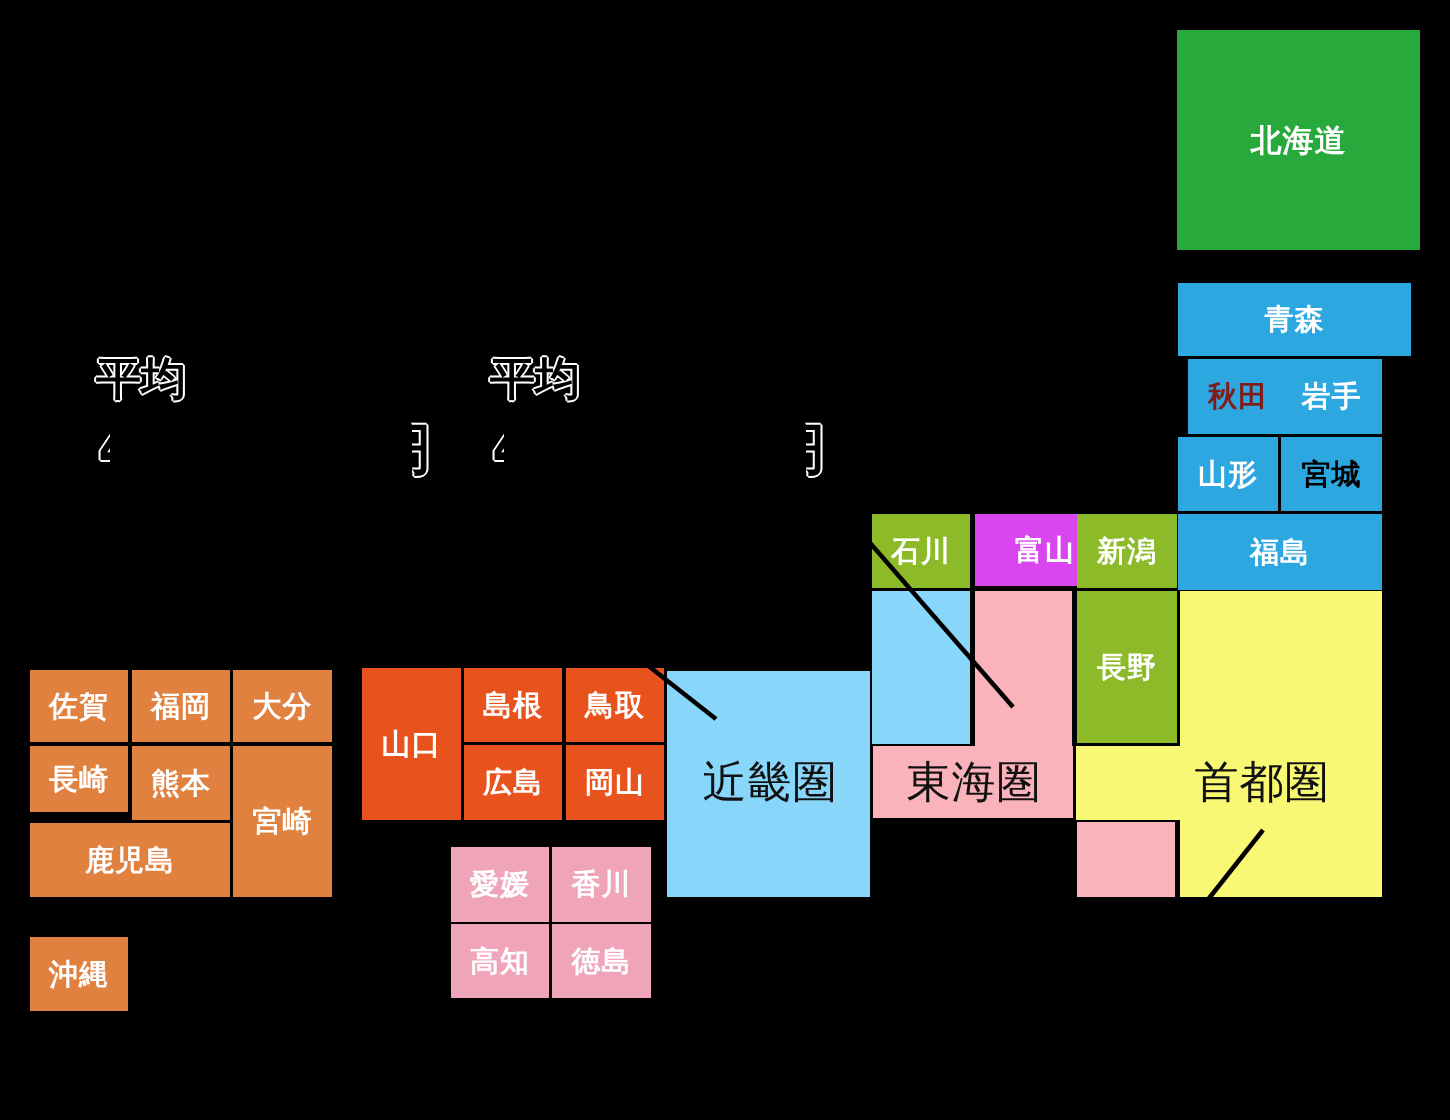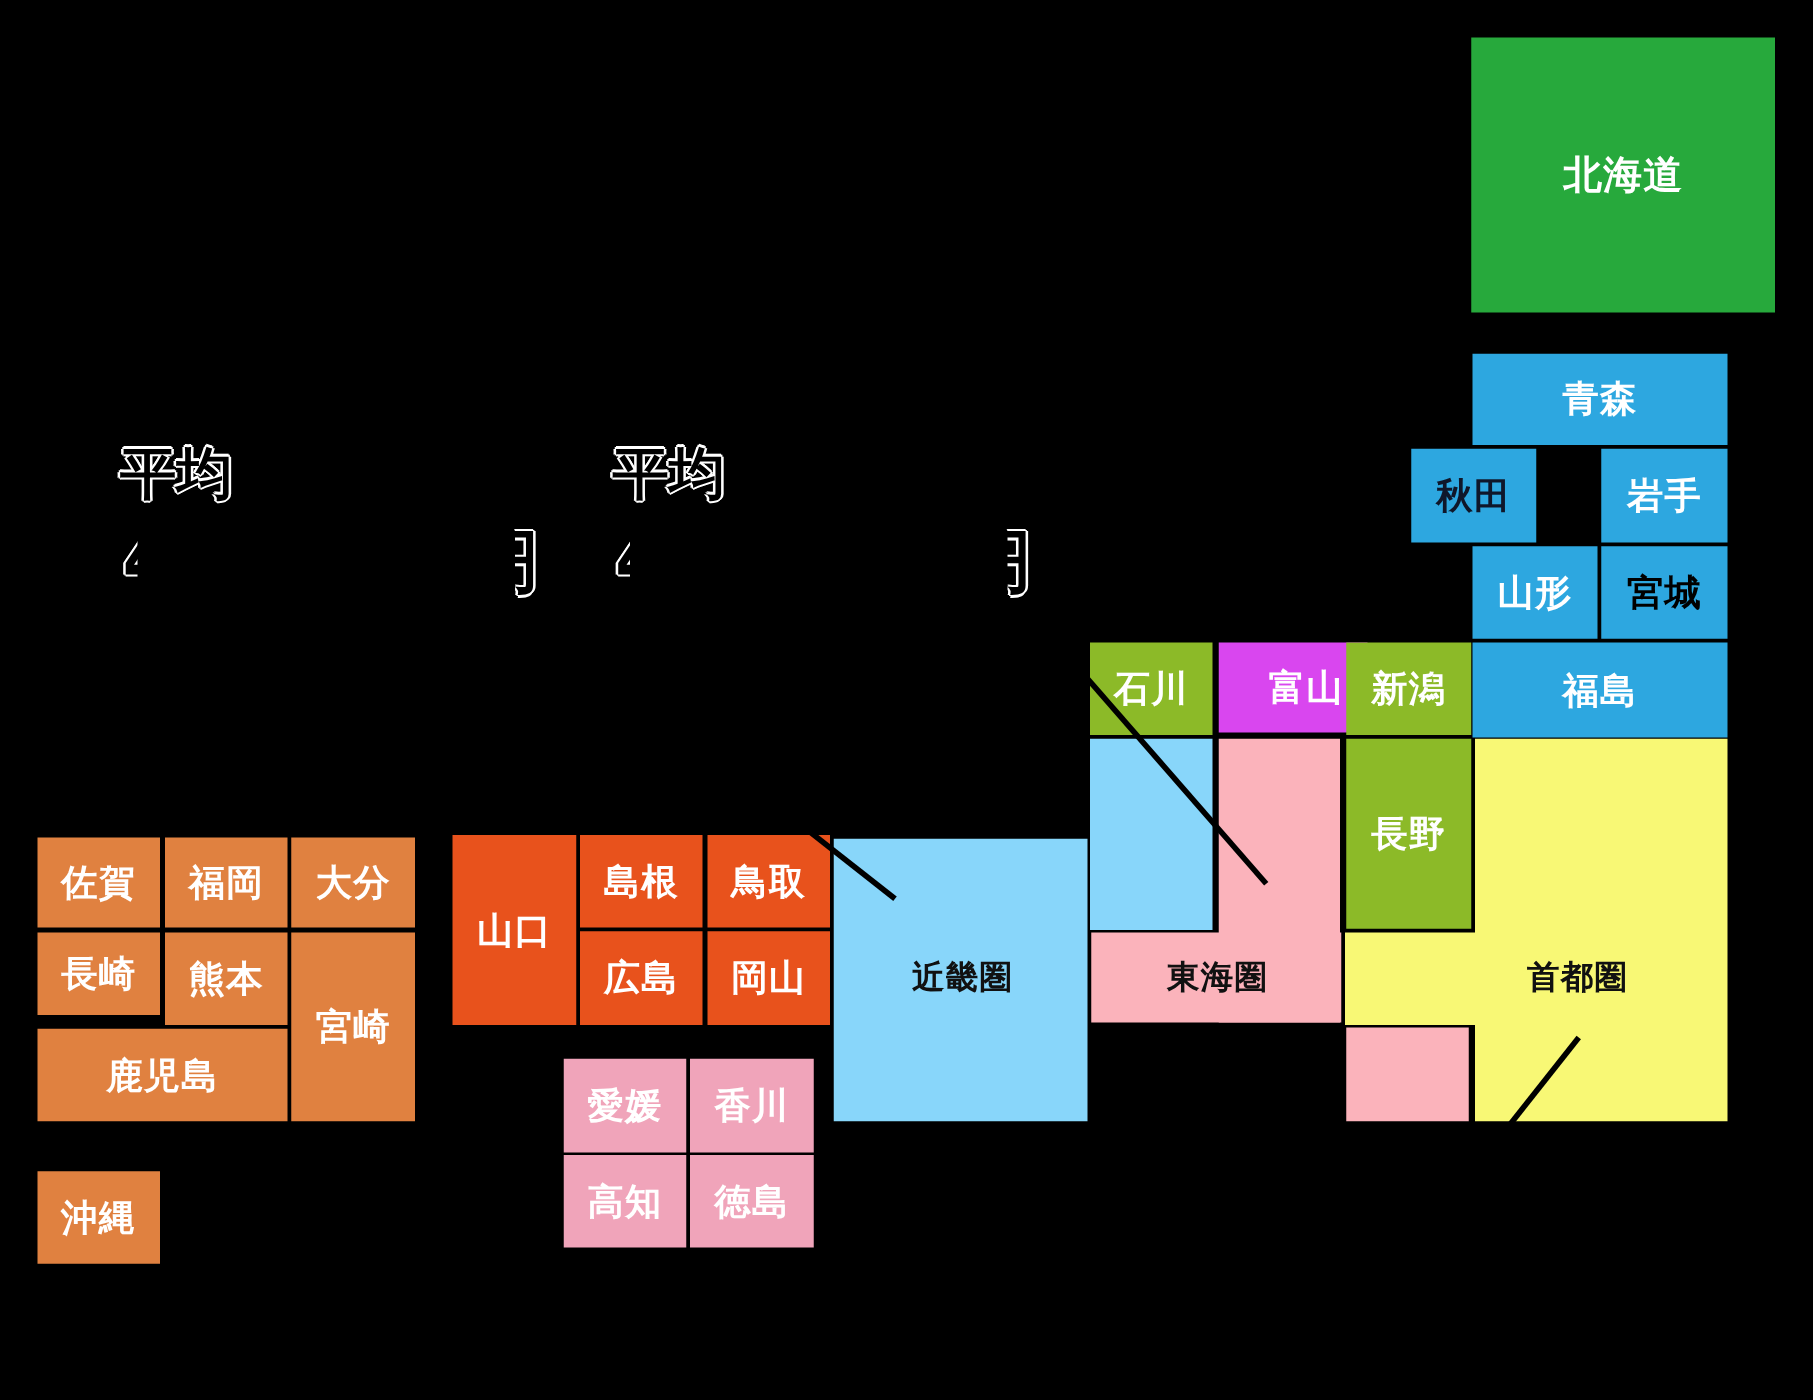--- a/index.html
+++ b/index.html
@@ -3,21 +3,21 @@
 <meta charset="utf-8">
 <style>
   html,body{margin:0;padding:0;background:#000;}
   #canvas{position:relative;width:1450px;height:1120px;background:#000;overflow:hidden;
           font-family:"DejaVu Sans","Liberation Sans",sans-serif;}
   .tile{position:absolute;display:flex;align-items:center;justify-content:center;
         color:#fff;font-weight:bold;font-size:29px;line-height:1;letter-spacing:1px;
         white-space:nowrap;}
   .tile.big-label{font-size:31px;}
   .region-label{position:absolute;transform:translate(-50%,-50%);color:#111;
-        font-size:26px;font-weight:700;line-height:1;white-space:nowrap;letter-spacing:1px;}
+        font-size:44px;font-weight:400;line-height:1;white-space:nowrap;letter-spacing:1px;}
   .redaction{position:absolute;background:#000;}
   .callout{position:absolute;color:#000;}
   .outlined{color:#000;
     text-shadow:-2px 0 #fff,2px 0 #fff,0 -2px #fff,0 2px #fff,
                 -1px -1px #fff,1px -1px #fff,-1px 1px #fff,1px 1px #fff;}
   .callout .avg-label{font-size:45px;font-weight:bold;line-height:1;}
   .amount-row{position:absolute;top:62px;left:0;height:64px;font-weight:bold;}
   .amount-prefix{position:absolute;left:2px;top:2px;font-size:57px;line-height:1;z-index:1;}
   .amount-mask{position:absolute;left:14px;top:2px;width:302px;height:60px;
                background:#000;border-radius:6px;z-index:3;}
@@ -34,22 +34,22 @@
       <div class="redaction" style="left: 107px; top: 487px; width: 911px; height: 27px;"></div>
       <div class="redaction" style="left: 30px; top: 513px; width: 840px; height: 152px;"></div>
       <div class="redaction" style="left: 1023px; top: 30px; width: 153px; height: 483px;"></div>
       <div class="redaction" style="left: 748px; top: 900px; width: 444px; height: 152px;"></div>
       <div class="redaction" style="left: 700px; top: 1000px; width: 48px; height: 52px;"></div>
       <div class="redaction" style="left: 130px; top: 937px; width: 50px; height: 74px;"></div>
     </div>
 
   <div id="map-layer">
       <div class="tile big-label" style="left: 1177px; top: 30px; width: 243px; height: 220px; background: rgb(39, 169, 60); color: rgb(255, 255, 255);">北海道</div>
-      <div class="tile" style="left: 1178px; top: 283px; width: 204px; height: 73px; background: rgb(45, 167, 224); color: rgb(255, 255, 255);">青森</div>
-      <div class="tile" style="left: 1129px; top: 359px; width: 100px; height: 75px; background: rgb(45, 167, 224); color: #0f172a;">秋田</div>
+      <div class="tile" style="left: 1178px; top: 283px; width: 233px; height: 73px; background: rgb(45, 167, 224); color: rgb(255, 255, 255);">青森</div>
+      <div class="tile" style="left: 1188px; top: 359px; width: 100px; height: 75px; background: rgb(45, 167, 224); color: #7f1d1d;">秋田</div>
       <div class="tile" style="left: 1281px; top: 359px; width: 101px; height: 75px; background: rgb(45, 167, 224); color: rgb(255, 255, 255);">岩手</div>
       <div class="tile" style="left: 1178px; top: 437px; width: 100px; height: 74px; background: rgb(45, 167, 224); color: rgb(255, 255, 255);">山形</div>
       <div class="tile" style="left: 1281px; top: 437px; width: 101px; height: 74px; background: rgb(45, 167, 224); color: #000000;">宮城</div>
       <div class="tile" style="left: 872px; top: 514px; width: 98px; height: 74px; background: rgb(140, 186, 40); color: rgb(255, 255, 255);">石川</div>
       <div class="tile" style="left: 1178px; top: 514px; width: 204px; height: 76px; background: rgb(45, 167, 224); color: rgb(255, 255, 255);">福島</div>
       <div class="tile" style="left: 975px; top: 514px; width: 98px; height: 72px; background: #d946ef; color: rgb(255, 255, 255); padding-left: 21px;">富山</div>
       <div class="tile" style="left: 1077px; top: 514px; width: 100px; height: 74px; background: rgb(140, 186, 40); color: rgb(255, 255, 255);">新潟</div>
       <div class="tile" style="left: 1077px; top: 591px; width: 100px; height: 152px; background: rgb(140, 186, 40); color: rgb(255, 255, 255); text-align: right;">長野</div>
       <div class="tile" style="left: 667px; top: 671px; width: 203px; height: 226px; background: rgb(136, 214, 250); color: rgb(255, 255, 255);"></div>
       <div class="tile" style="left: 872px; top: 591px; width: 98px; height: 153px; background: rgb(136, 214, 250); color: rgb(255, 255, 255);"></div>

